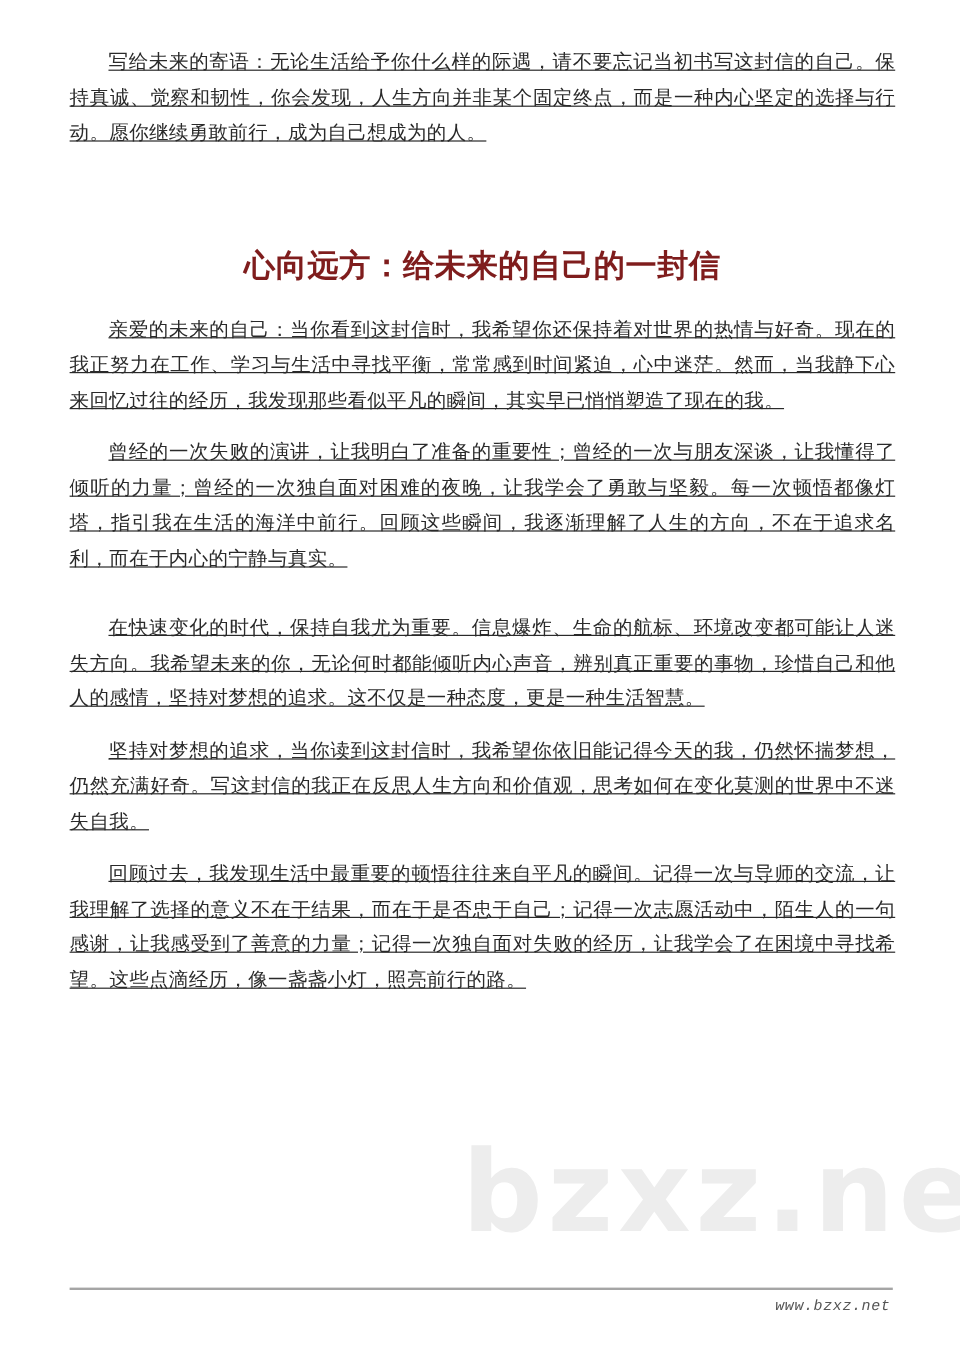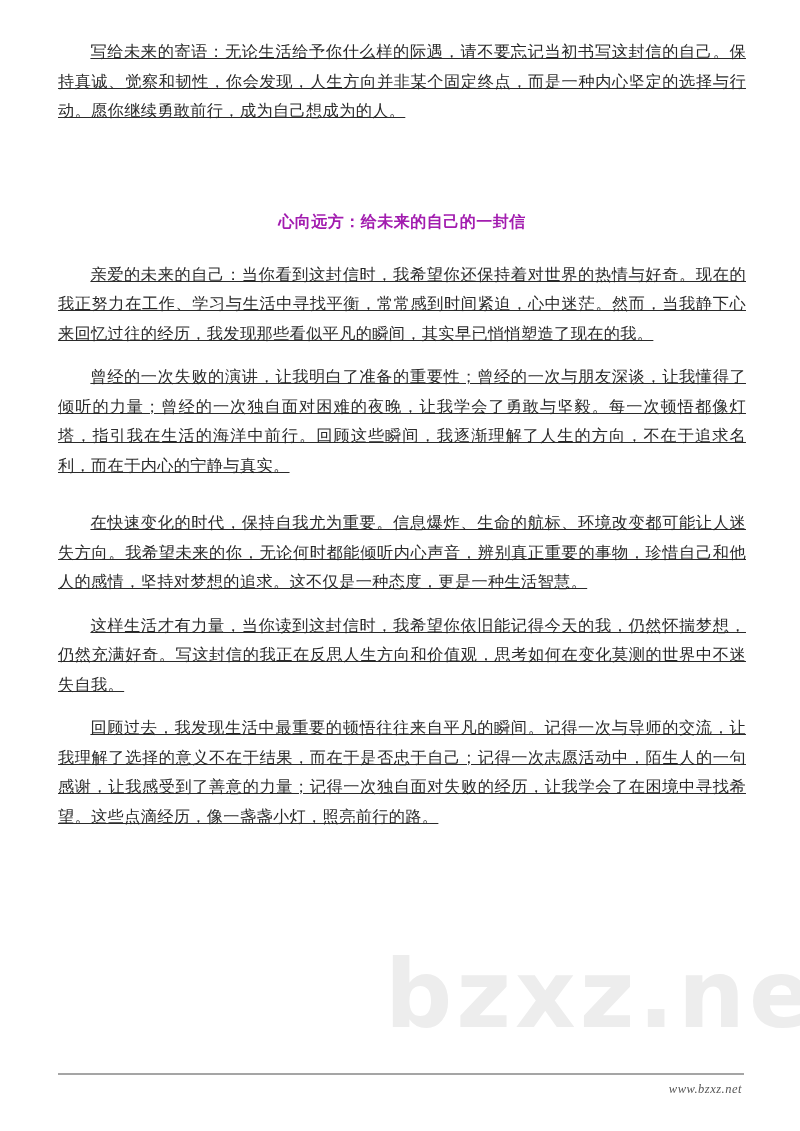--- a/index.html
+++ b/index.html
@@ -4,49 +4,49 @@
 <style>
   html, body { margin: 0; padding: 0; background: #ffffff; }
   body { width: 800px; height: 1131px; position: relative; overflow: hidden; }
   .page { position: absolute; left: 0; top: 0; width: 800px; height: 1131px; }
   .content { position: absolute; left: 58px; top: 37px; width: 688px;
     font-family: "DejaVu Serif", "Liberation Serif", serif; color: #2a2a2a; }
   p { margin: 0; font-size: 16.2px; line-height: 29.5px; letter-spacing: 0.35px; text-align: justify; text-decoration: underline; }
   p.indent { text-indent: 2em; }
   .gap { height: 14px; }
   h2 { margin: 0; text-align: center; font-family: "DejaVu Sans", "Liberation Sans", sans-serif;
-    font-weight: bold; font-size: 16px; color: #a21caf; letter-spacing: 0.5px; }
+    font-weight: bold; font-size: 26px; color: #7f1d1d; letter-spacing: 0.5px; }
   .h1 { margin-top: 76px; margin-bottom: 18px; line-height: 40px; }
   .h2 { margin-top: 70px; margin-bottom: 22px; line-height: 40px; }
   .watermark { position: absolute; left: 385px; top: 948px; font-family: "DejaVu Sans", sans-serif;
     font-weight: bold; font-size: 94px; color: #ededed; letter-spacing: 4px; z-index: 0; line-height: 1; }
   .content { z-index: 1; }
   .footer-rule { position: absolute; left: 58px; top: 1073px; width: 686px; height: 2px; background: #a5a5a5; }
-  .footer-url { position: absolute; right: 58px; top: 1082px; font-family: Liberation Serif, serif;
+  .footer-url { position: absolute; right: 58px; top: 1082px; font-family: Liberation Mono, monospace;
     font-style: italic; font-size: 12.5px; color: #555; letter-spacing: 0.5px; }
 </style>
 </head>
 <body>
 
 <div class="page">
   <div class="watermark">bzxz.net</div>
 
   <div class="content">
     <p class="indent">写给未来的寄语：无论生活给予你什么样的际遇，请不要忘记当初书写这封信的自己。保持真诚、觉察和韧性，你会发现，人生方向并非某个固定终点，而是一种内心坚定的选择与行动。愿你继续勇敢前行，成为自己想成为的人。</p>
 
     <h2 class="h1">心向远方：给未来的自己的一封信</h2>
     <p class="indent">亲爱的未来的自己：当你看到这封信时，我希望你还保持着对世界的热情与好奇。现在的我正努力在工作、学习与生活中寻找平衡，常常感到时间紧迫，心中迷茫。然而，当我静下心来回忆过往的经历，我发现那些看似平凡的瞬间，其实早已悄悄塑造了现在的我。</p>
     <div class="gap"></div>
     <p class="indent">曾经的一次失败的演讲，让我明白了准备的重要性；曾经的一次与朋友深谈，让我懂得了倾听的力量；曾经的一次独自面对困难的夜晚，让我学会了勇敢与坚毅。每一次顿悟都像灯塔，指引我在生活的海洋中前行。回顾这些瞬间，我逐渐理解了人生的方向，不在于追求名利，而在于内心的宁静与真实。</p>
     <div class="gap"></div>
     <div class="gap"></div>
     <p class="indent">在快速变化的时代，保持自我尤为重要。信息爆炸、生命的航标、环境改变都可能让人迷失方向。我希望未来的你，无论何时都能倾听内心声音，辨别真正重要的事物，珍惜自己和他人的感情，坚持对梦想的追求。这不仅是一种态度，更是一种生活智慧。</p>
     <div class="gap"></div>
 
-    <p class="indent">这样生活才有力量，当你读到这封信时，我希望你依旧能记得今天的我，仍然怀揣梦想，仍然充满好奇。写这封信的我正在反思人生方向和价值观，思考如何在变化莫测的世界中不迷失自我。</p>
+    <p class="indent">坚持对梦想的追求，当你读到这封信时，我希望你依旧能记得今天的我，仍然怀揣梦想，仍然充满好奇。写这封信的我正在反思人生方向和价值观，思考如何在变化莫测的世界中不迷失自我。</p>
     <div class="gap"></div>
     <p class="indent">回顾过去，我发现生活中最重要的顿悟往往来自平凡的瞬间。记得一次与导师的交流，让我理解了选择的意义不在于结果，而在于是否忠于自己；记得一次志愿活动中，陌生人的一句感谢，让我感受到了善意的力量；记得一次独自面对失败的经历，让我学会了在困境中寻找希望。这些点滴经历，像一盏盏小灯，照亮前行的路。</p>
 
   </div>
 
   <div class="footer-rule"></div>
   <div class="footer-url">www.bzxz.net</div>
 </div>
 
 </body></html>

